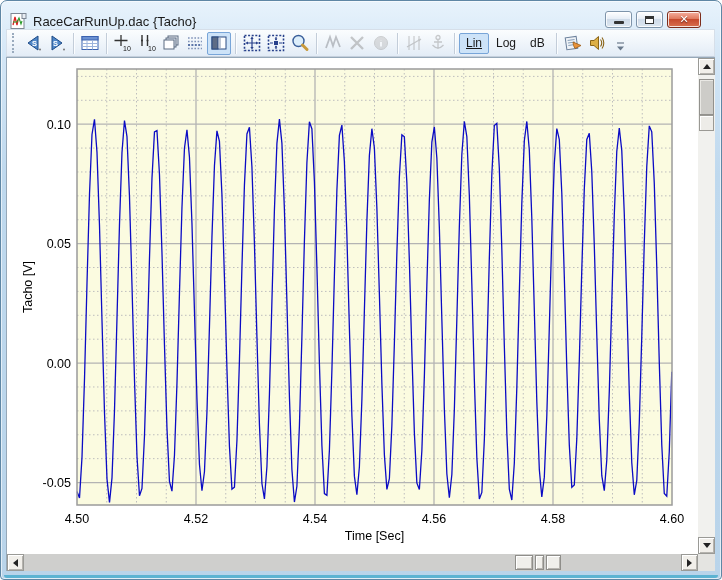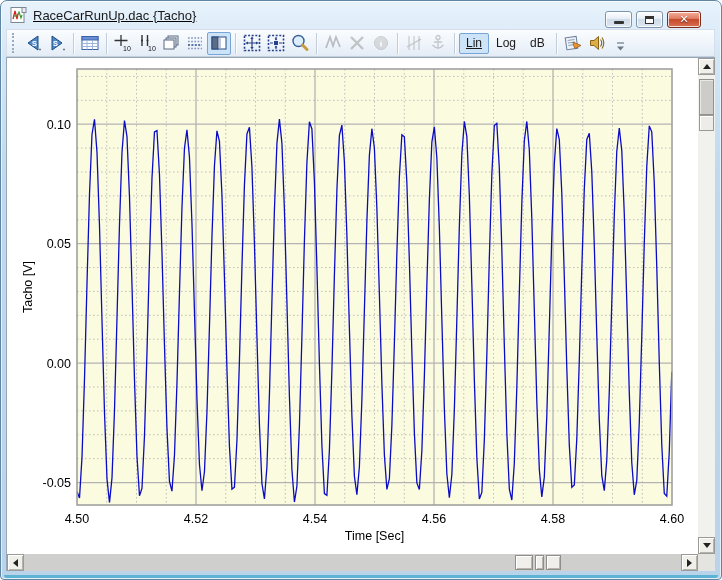--- a/index.html
+++ b/index.html
@@ -7,21 +7,21 @@
     font-family:"Liberation Sans","DejaVu Sans",sans-serif; }
   .window { position:absolute; left:0; top:0; width:722px; height:580px;
     background:linear-gradient(180deg,#e8f3fc 0%,#d3e6f6 10%,#bfd9ee 30%,#b9d4ea 100%);
     border:1px solid #5f87a5; border-radius:7px 7px 4px 4px;
     box-shadow:inset 0 0 0 1px rgba(255,255,255,.6); }
   .window::after { content:""; position:absolute; left:3px; right:3px; bottom:1px; height:3px;
     background:#5cb3d2; border-radius:0 0 3px 3px; }
 
   
   .titlebar { position:absolute; left:0; top:0; width:100%; height:28px;
-    display:flex; align-items:center; padding-left:9px;text-decoration:underline; }
+    display:flex; align-items:flex-end; padding-left:9px; }
   .title-icon { width:17px; height:16px; margin-right:6px; flex:0 0 auto; }
   .title-text { font-size:13px; color:#1a1a1a; }
   .caption-buttons { position:absolute; right:20px; top:10px; display:flex; gap:4px; }
   .capbtn { width:27px; height:17px; border:1px solid #7e94aa; border-radius:3px;
     background:linear-gradient(180deg,#ffffff,#e7eef6 45%,#cfdbe8 50%,#dde7f1);
     display:flex; align-items:center; justify-content:center;
     box-shadow:inset 0 0 0 1px rgba(255,255,255,.8); }
   .capbtn.close { width:34px; border-color:#7c2d1c;
     background:linear-gradient(180deg,#f6b0a0,#e07a5f 45%,#c64a2e 50%,#d9704f); }
   .glyph-min { width:10px; height:3px; background:#333; margin-top:6px; border-radius:1px; }

